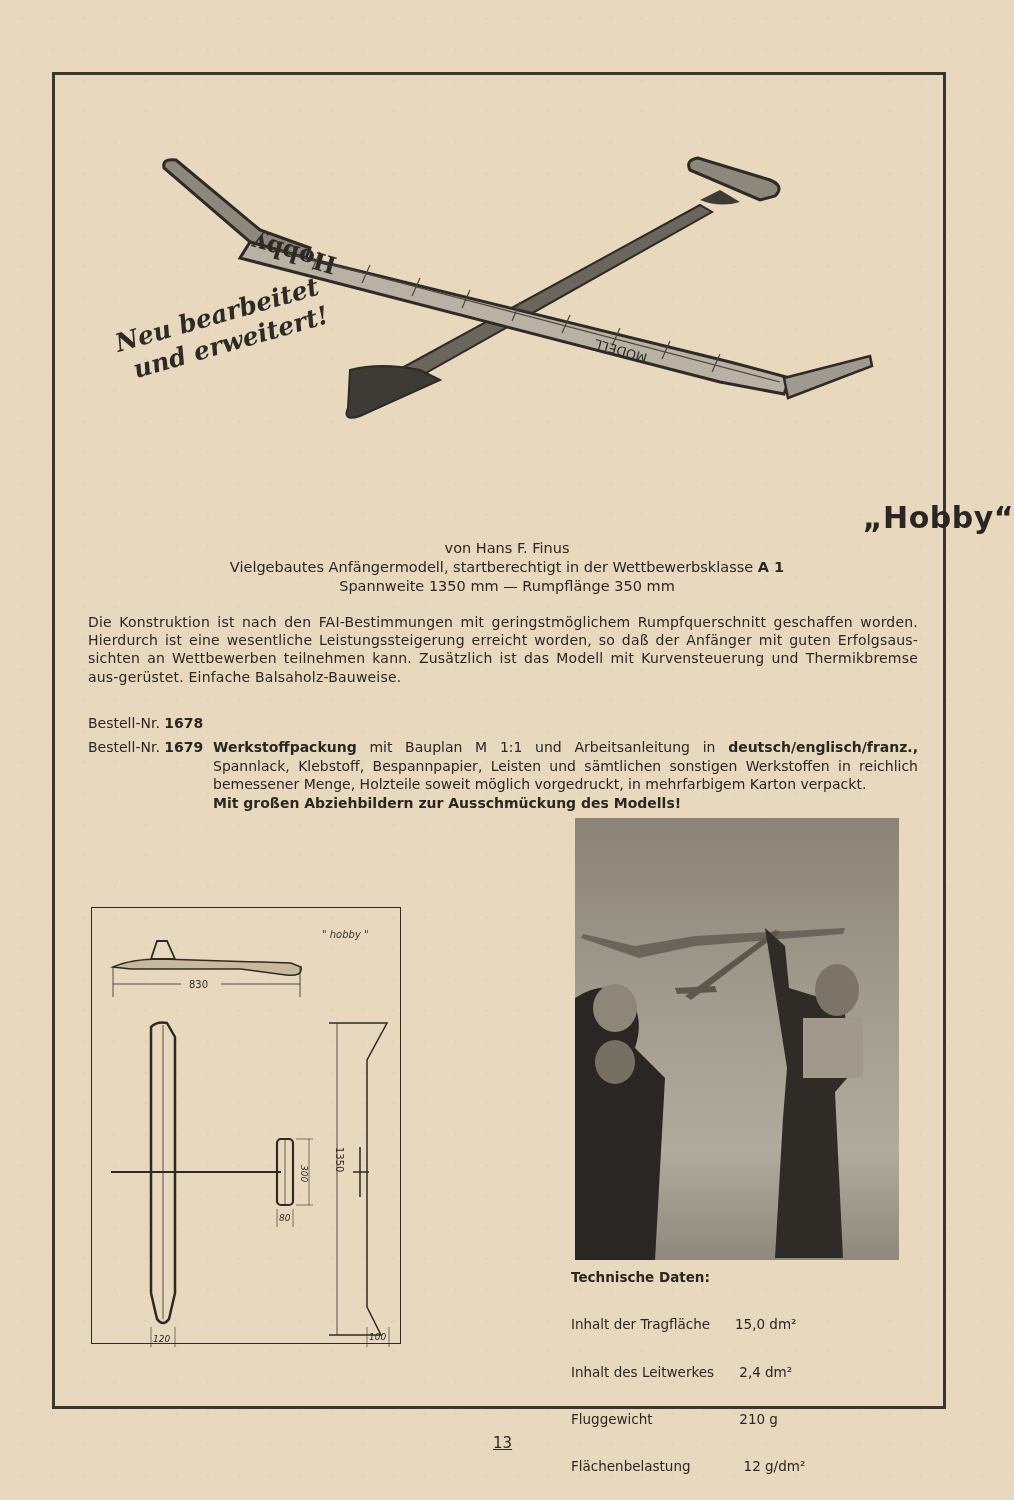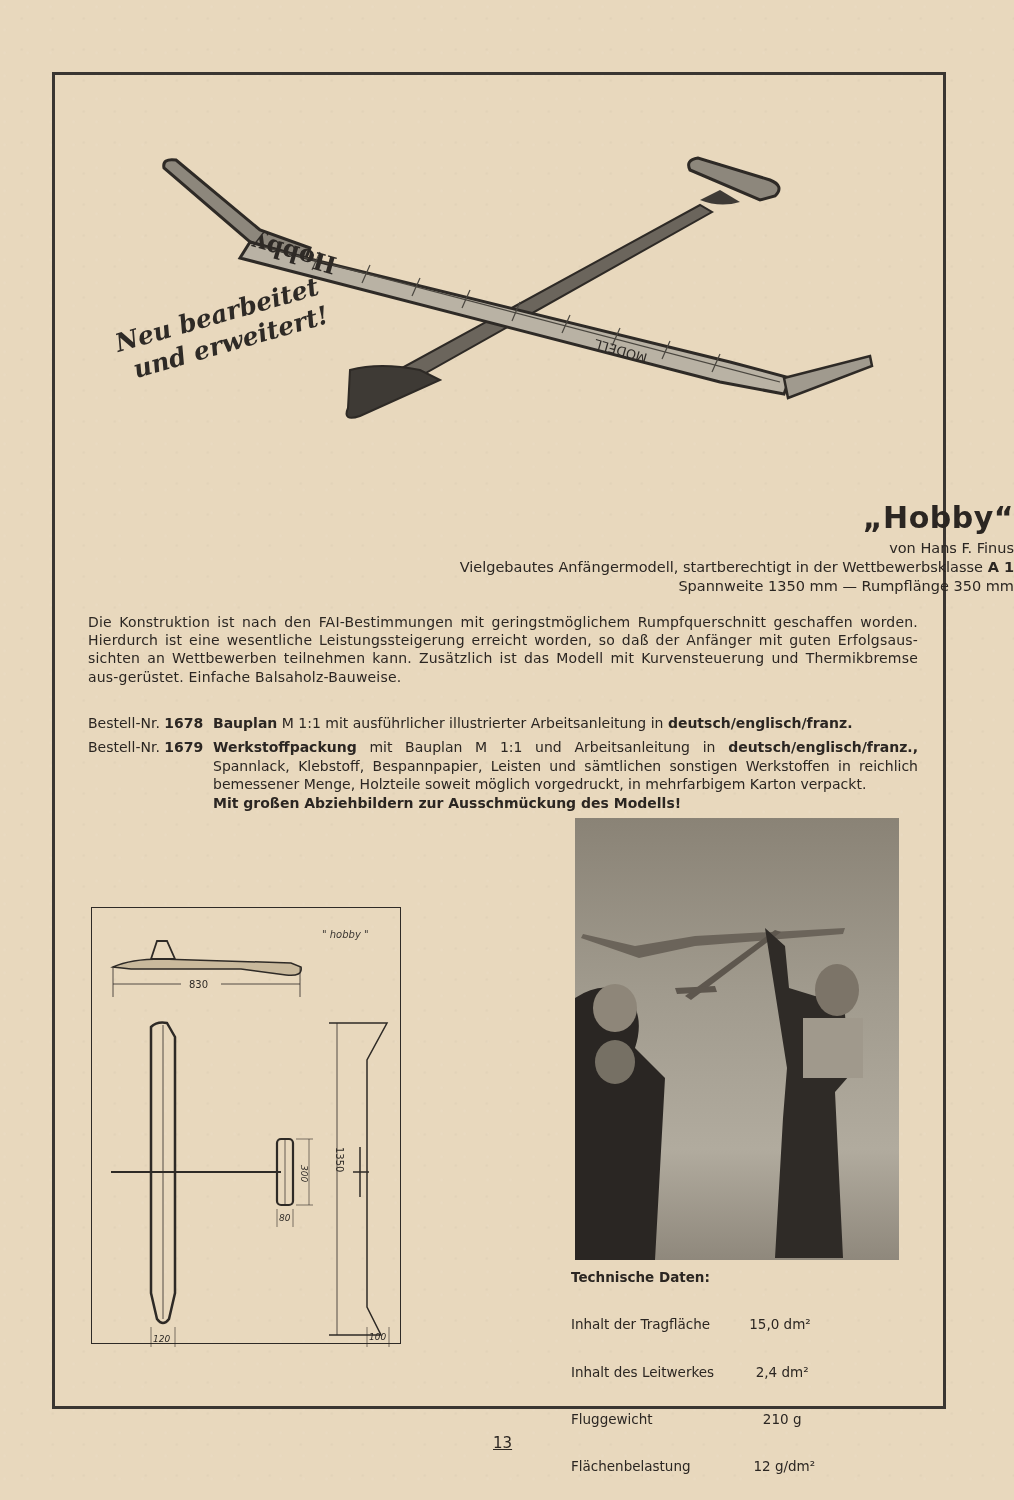--- a/index.html
+++ b/index.html
@@ -22,21 +22,21 @@
     position: absolute; left: 112px; top: 330px; transform: rotate(-16deg);
     transform-origin: left top;
     font-family: "DejaVu Serif", serif; font-style: italic; font-weight: bold;
     font-size: 25px; line-height: 30px; color: #2e2a26;
   }
   .stamp div:nth-child(2) { padding-left: 10px; }
   .title {
     position: absolute; left: 0; width: 1014px; top: 500px; text-align: right;
     font-size: 30px; font-weight: bold; letter-spacing: 0.5px;
   }
-  .sub { position: absolute; left: 0; width: 1014px; text-align: right; font-size: 14.5px; }
+  .sub { position: absolute; left: 0; width: 1014px; text-align: center; font-size: 14.5px; }
   .sub b { font-weight: bold; }
   .para {
     position: absolute; left: 88px; width: 830px; top: 613px;
     font-size: 14px; line-height: 18.2px; text-align: justify; letter-spacing: 0.2px;
   }
   .order { position: absolute; left: 88px; width: 830px; font-size: 14px; line-height: 18.5px; }
   .order .num { position: absolute; left: 0; width: 125px; white-space: nowrap; }
   .order .num b { font-weight: bold; }
   .order .desc { margin-left: 125px; text-align: justify; }
   .order .desc b { font-weight: bold; }
@@ -55,21 +55,21 @@
   }
   .photo {
     position: absolute; left: 575px; top: 818px; width: 324px; height: 442px;
     background: linear-gradient(180deg, #8a8376 0%, #a19b8e 40%, #b1ab9e 75%, #8f887c 100%);
     overflow: hidden;
   }
   .tech { position: absolute; left: 571px; top: 1268px; font-size: 13.5px; line-height: 19.3px; }
   .tech .head { font-weight: bold; }
   .tech .row { display: flex; margin-top: 28px; }
   .tech .lbl { width: 164px; }
-  .tech .val { width: 90px; text-align: center; }
+  .tech .val { width: 90px; }
   .page-num { position: absolute; left: 493px; top: 1434px; font-size: 15px; text-decoration: underline; }
 </style>
 </head>
 <body>
 
 <div class="frame"></div>
 
 <svg class="hero" width="820" height="330" viewBox="0 0 820 330">
 
   <path d="M300,250 L620,75 L632,82 L312,262 Z" fill="#6b655c" stroke="#2e2a26" stroke-width="2"></path>
@@ -111,21 +111,20 @@
 <div class="sub" style="top:559px">
   <span>Vielgebautes Anfängermodell, startberechtigt in der Wettbewerbsklasse</span>
   <b>A 1</b>
 </div>
 <div class="sub" style="top:578px">Spannweite 1350 mm — Rumpflänge 350 mm</div>
 
 <div class="para">Die Konstruktion ist nach den FAI-Bestimmungen mit geringstmöglichem Rumpfquerschnitt geschaffen worden. Hierdurch ist eine wesentliche Leistungssteigerung erreicht worden, so daß der Anfänger mit guten Erfolgsaus-sichten an Wettbewerben teilnehmen kann. Zusätzlich ist das Modell mit Kurvensteuerung und Thermikbremse aus-gerüstet. Einfache Balsaholz-Bauweise.</div>
 
 <div class="order" style="top:714px">
   <span class="num"><span>Bestell-Nr.</span> <b>1678</b></span>
-  <div class="desc"><b>Bauplan</b><span> M 1:1 mit ausführlicher illustrierter Arbeitsanleitung in </span><b>deutsch/englisch/franz.</b></div>
 </div>
 
 <div class="order" style="top:738px">
   <span class="num"><span>Bestell-Nr.</span> <b>1679</b></span>
   <div class="desc"><b>Werkstoffpackung</b><span> mit Bauplan M 1:1 und Arbeitsanleitung in </span><b>deutsch/englisch/franz.,</b><span> Spannlack, Klebstoff, Bespannpapier, Leisten und sämtlichen sonstigen Werkstoffen in reichlich bemessener Menge, Holzteile soweit möglich vorgedruckt, in mehrfarbigem Karton verpackt.</span><br><b>Mit großen Abziehbildern zur Ausschmückung des Modells!</b></div>
 </div>
 
 <div class="plan"></div>
 <div class="plan2"></div>
 <div class="plan-label">" hobby "</div>

